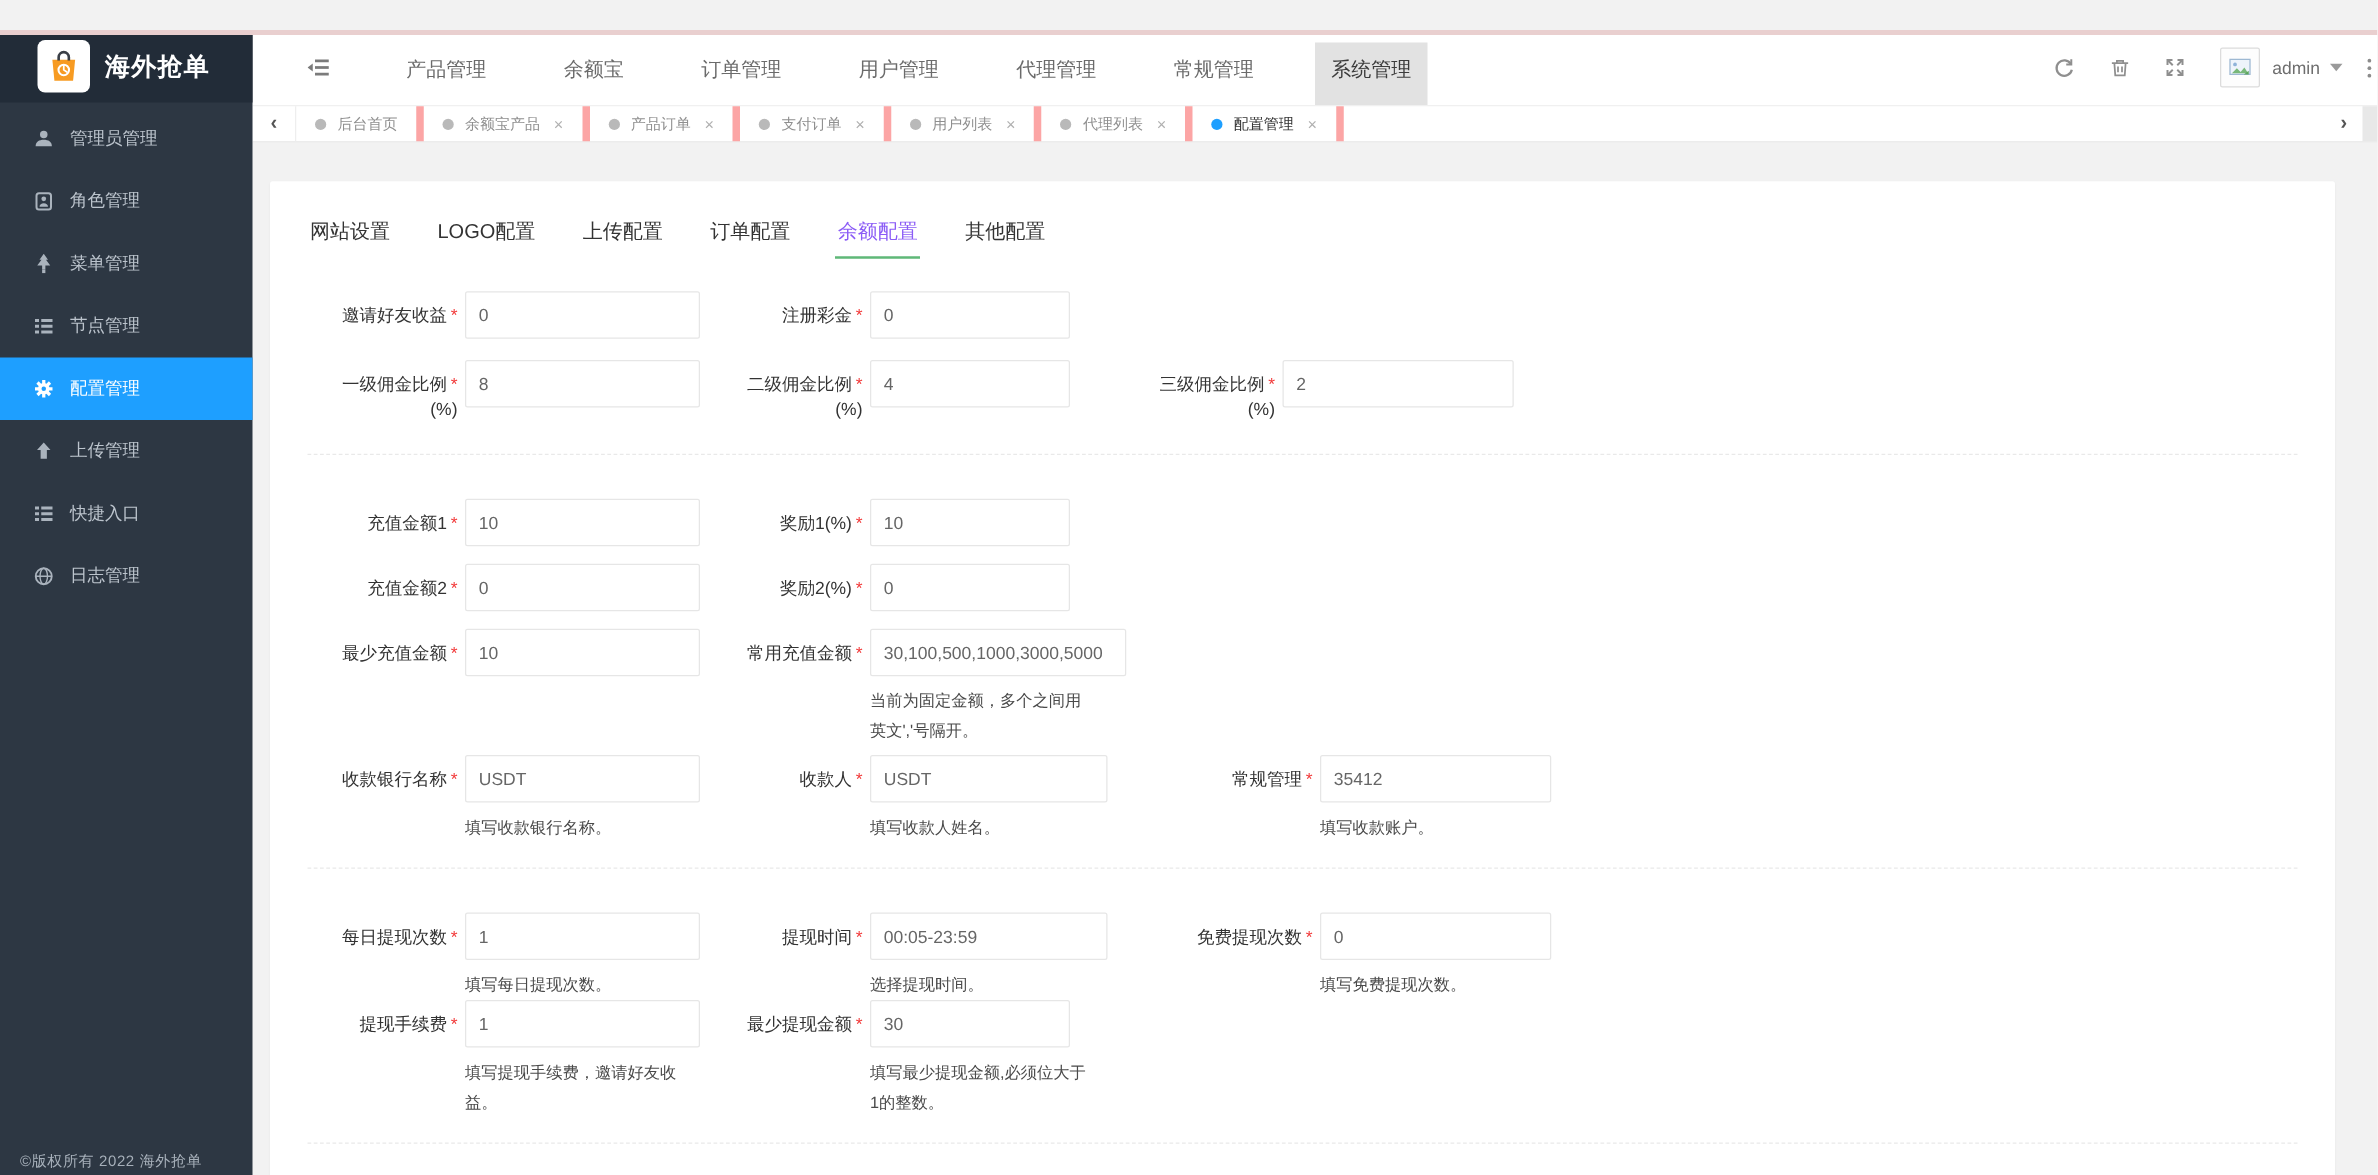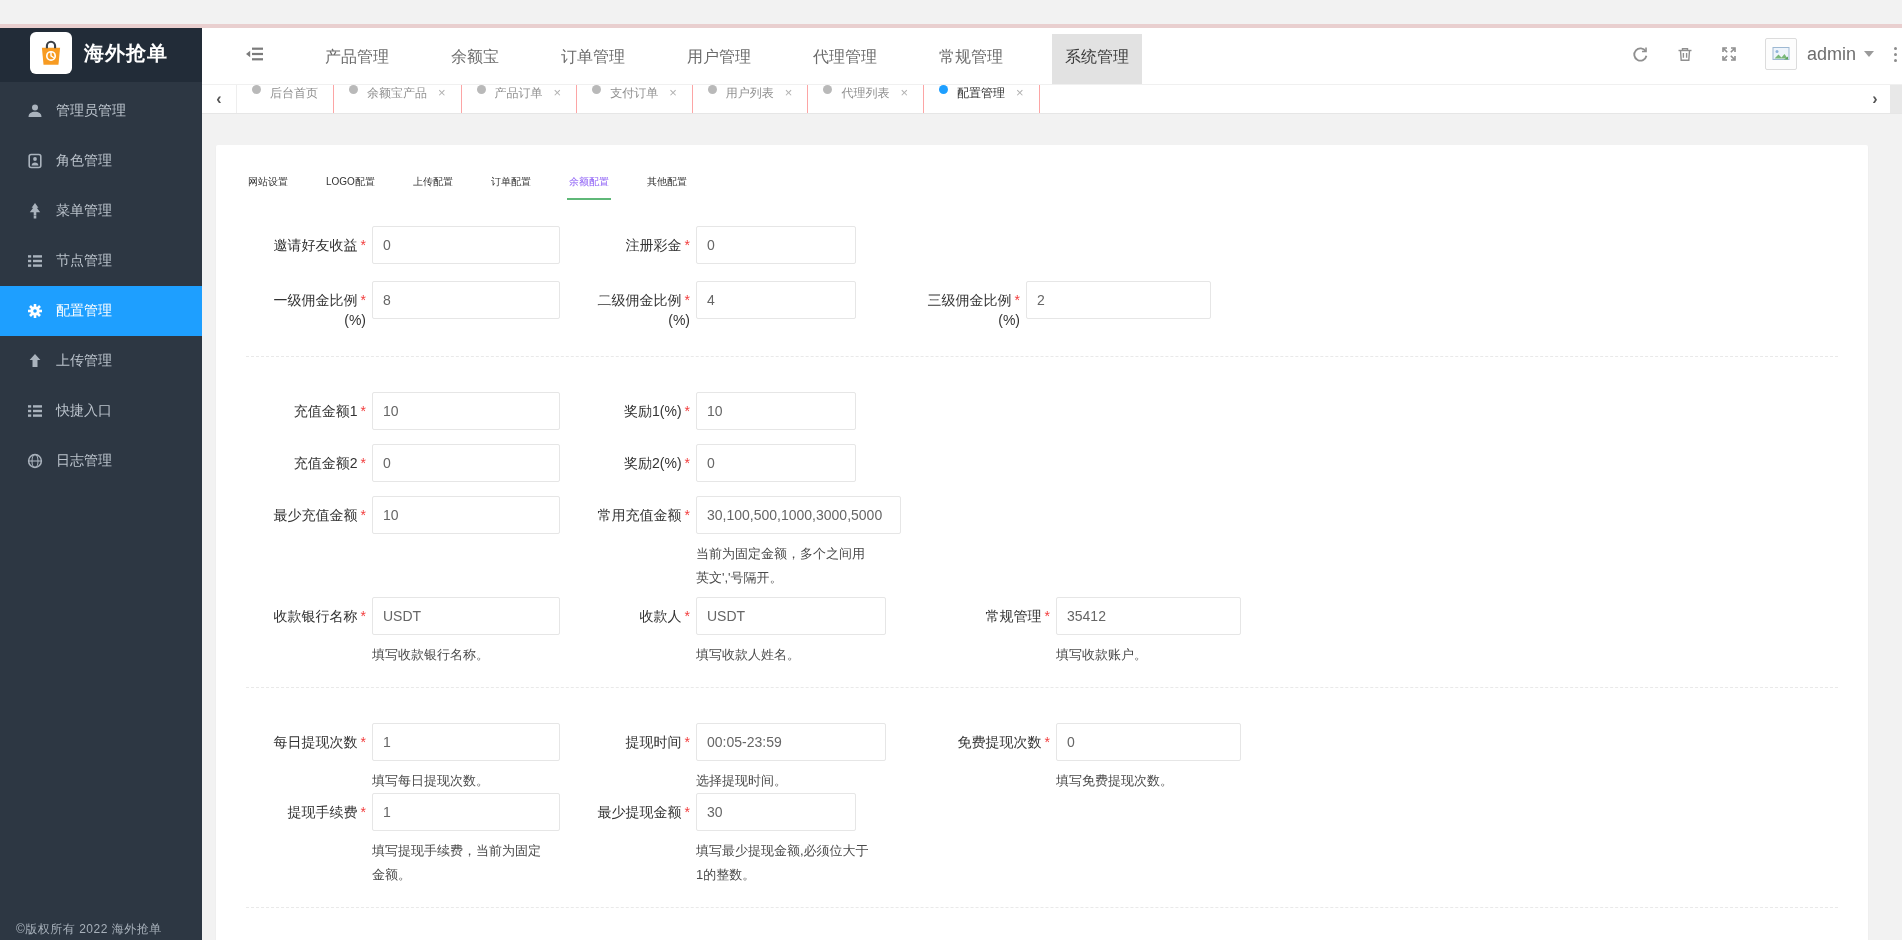--- a/index.html
+++ b/index.html
@@ -26,44 +26,44 @@
   
   .hd { position:absolute; left:202px; top:0; width:1700px; height:60px; background:#fff; z-index:20; }
   .hd-burger { position:absolute; left:44px; top:22px; width:18px; height:16px; cursor:pointer; }
   .hd-nav { position:absolute; left:92px; top:0; height:60px; display:flex; list-style:none;text-align:center; }
   .hd-nav li { margin:10px 18px 0; height:50px; line-height:46px; padding:0 13px; font-size:16px; color:#6b6b6b; cursor:pointer; white-space:nowrap; }
   .hd-nav li.active { background:#e2e2e2; color:#3c3c3c; }
   .hd-right { position:absolute; right:0; top:0; height:60px; display:flex; align-items:center; }
   .hd-ic { width:44px; height:60px; display:flex; align-items:center; justify-content:center; cursor:pointer; }
   .avatar { width:32px; height:32px; border:1px solid #dcdcdc; background:#fdfdfd; border-radius:2px;
     display:flex; align-items:center; justify-content:center; margin:0 10px 0 14px; cursor:pointer; }
-  .admin { display:flex; align-items:center; color:#6e6e6e; font-size:18px; cursor:pointer; margin-right:14px; }
+  .admin { display:flex; align-items:center; color:#6e6e6e; font-size:14px; cursor:pointer; margin-right:14px; }
   .caret { width:0; height:0; border-left:5px solid transparent; border-right:5px solid transparent; border-top:6px solid #9a9a9a; margin-left:8px; }
   .vdots { width:14px; height:60px; display:flex; flex-direction:column; align-items:center; justify-content:center; gap:3px; cursor:pointer; margin-right:0; }
   .vdots i { width:3px; height:3px; border-radius:50%; background:#8c8c8c; }
 
   
   .tb { position:absolute; left:202px; top:60px; width:1700px; height:30px; background:#fff;
     border-top:1px solid #f0f0f0; border-bottom:1px solid #e6e6e6; display:flex; z-index:20; }
   .tb-chev { width:35px; height:100%; display:flex; align-items:center; justify-content:center;
     color:#555; font-size:16px; font-weight:bold; border-right:1px solid #eee; cursor:pointer; }
-  .tb-tab { display:flex; align-items:flex-start; gap:9px; padding:0 15px; border-right:1px solid #fca5a5;
+  .tb-tab { display:flex; align-items:center; gap:9px; padding:0 15px; border-right:6px solid #fca5a5;
     font-size:12px; color:#8f8f8f; cursor:pointer; white-space:nowrap; }
   .tb-tab .dot { width:9px; height:9px; border-radius:50%; background:#b9b9b9; }
   .tb-tab .x { color:#b0b0b0; font-size:13px; margin-left:2px; cursor:pointer; }
   .tb-tab.active { color:#333; }
   .tb-tab.active .dot { background:#1E9FFF; }
   .tb-chev-r { position:absolute; right:12px; top:0; width:30px; height:100%; display:flex; align-items:center; justify-content:center; color:#555; font-size:16px; font-weight:bold; cursor:pointer; }
   .tb-edge { position:absolute; right:0; top:0; width:12px; height:100%; background:#e8e8e8; cursor:pointer; }
 
   
   .card { position:absolute; left:216px; top:121px; width:1652px; height:900px; background:#fff;
     border-radius:2px; box-shadow:0 1px 2px rgba(0,0,0,.05); padding:24px 30px 0; z-index:10; }
   .ptabs { display:flex; gap:34px; }
-  .ptab { font-size:10px; color:#333; padding:6px 2px 9px; cursor:pointer; border-bottom:2px solid transparent; }
+  .ptab { font-size:16px; color:#333; padding:6px 2px 9px; cursor:pointer; border-bottom:2px solid transparent; }
   .ptab.active { color:#8b5cf6; border-bottom-color:#5FB878;font-family:Liberation Mono, monospace; }
 
   
   .frow { display:flex; align-items:flex-start; }
   .cell { display:flex; align-items:flex-start; }
   .lbl { font-size:14px; color:#333; line-height:38px; text-align:right; padding-right:6px; }
   .c1 .lbl { width:126px; } .c2 .lbl { width:136px; } .c3 .lbl { width:170px; }
   .lbl .star { font-style:normal; color:#f23c3c; margin-left:3px; }
   .lbl2 { display:block; line-height:14px; margin-top:-6px; font-size:14px; color:#333; }
   .ipt { height:38px; border:1px solid #e6e6e6; border-radius:2px; padding:0 6px 0 10px;
@@ -416,21 +416,21 @@
           <div class="help">填写免费提现次数。</div>
         </div>
       </div>
     </div>
 
     <div class="frow mt0">
       <div class="cell c1">
         <div class="lbl"><span>提现手续费</span><i class="star">*</i></div>
         <div class="fld">
           <input class="ipt" value="1" style="">
-          <div class="help">填写提现手续费，当前为固定金额。</div>
+          <div class="help">填写提现手续费，邀请好友收益。</div>
         </div>
       </div>
       <div class="cell c2">
         <div class="lbl"><span>最少提现金额</span><i class="star">*</i></div>
         <div class="fld">
           <input class="ipt" value="30" style="">
           <div class="help">填写最少提现金额,必须位大于1的整数。</div>
         </div>
       </div>
     </div>

